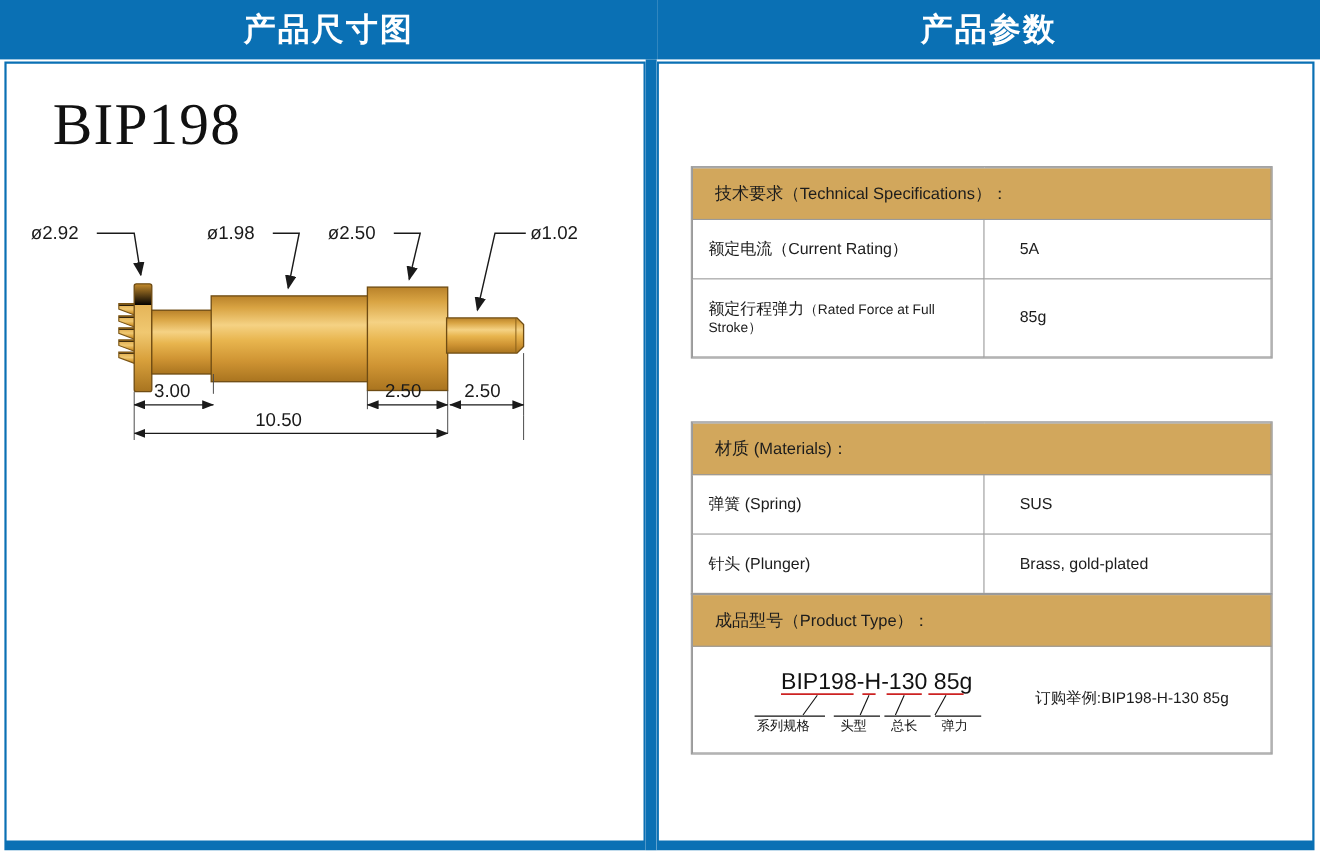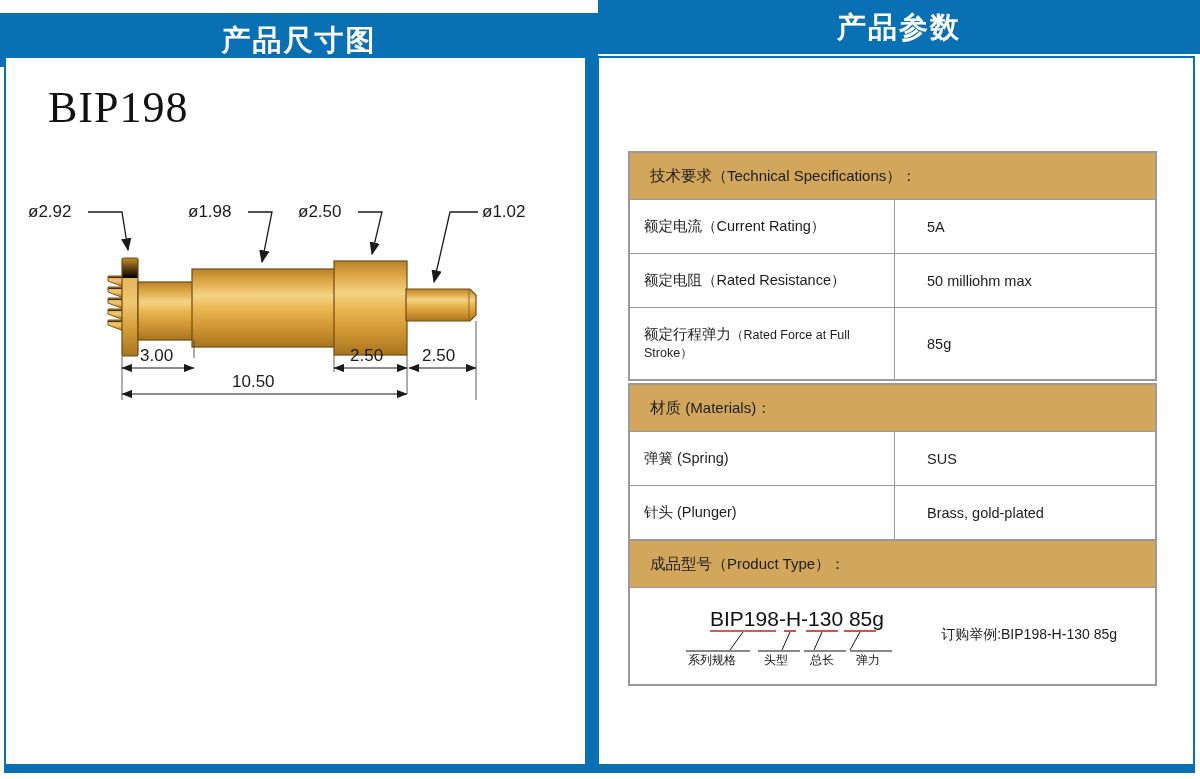--- a/index.html
+++ b/index.html
@@ -10,21 +10,21 @@
     overflow: hidden;
   }
   .page { position: relative; width: 1200px; height: 779px; background:#fff; }
 
   
   .hdr {
     position: absolute; top: 0; height: 54px;
     background: #0a70b4;
     display: flex; align-items: center; justify-content: center;
   }
-  .hdr-left  { left: 0;   width: 598px; margin-top: 13px; }
+  .hdr-left  { left: 0;   width: 598px; }
   .hdr-right { left: 598px; width: 602px; }
   .hdr-title {
     color: #ffffff; font-size: 29px; font-weight: bold;
     letter-spacing: 2px; line-height: 1;
   }
 
   
   .panel {
     position: absolute;
     background: #ffffff;
@@ -37,21 +37,21 @@
   
   .divider {
     position: absolute; left: 587px; top: 54px;
     width: 10px; height: 719px; background: #0a70b4;
   }
 
   
   .model-name {
     position: absolute; left: 48px; top: 82px;
     font-family: "Liberation Serif", "DejaVu Serif", serif;
-    font-size: 44px; color: #111; letter-spacing: 1px;
+    font-size: 54px; color: #111; letter-spacing: 1px;
   }
   .drawing { position: absolute; left: 10px; top: 150px; width: 570px; height: 250px; }
 
   
   .tbl {
     position: absolute; left: 628px; width: 529px;
     border: 1px solid #9a9a9a;
     border-collapse: collapse;
     background: #fff;
   }
@@ -221,26 +221,20 @@
         </td>
       </tr>
       <tr>
         <td class="r-label">
           <span>额定电流</span><span>（Current Rating）</span>
         </td>
         <td class="r-value">5A</td>
       </tr>
       <tr>
         <td class="r-label">
-          <span>额定电阻</span><span>（Rated Resistance）</span>
-        </td>
-        <td class="r-value">50 milliohm max</td>
-      </tr>
-      <tr>
-        <td class="r-label">
           <span>额定行程弹力</span><span class="small">（Rated Force at Full Stroke）</span>
         </td>
         <td class="r-value">85g</td>
       </tr>
     </tbody>
       </table>
   </div>
 
   <div class="tbl tbl-mat">
     <table>

